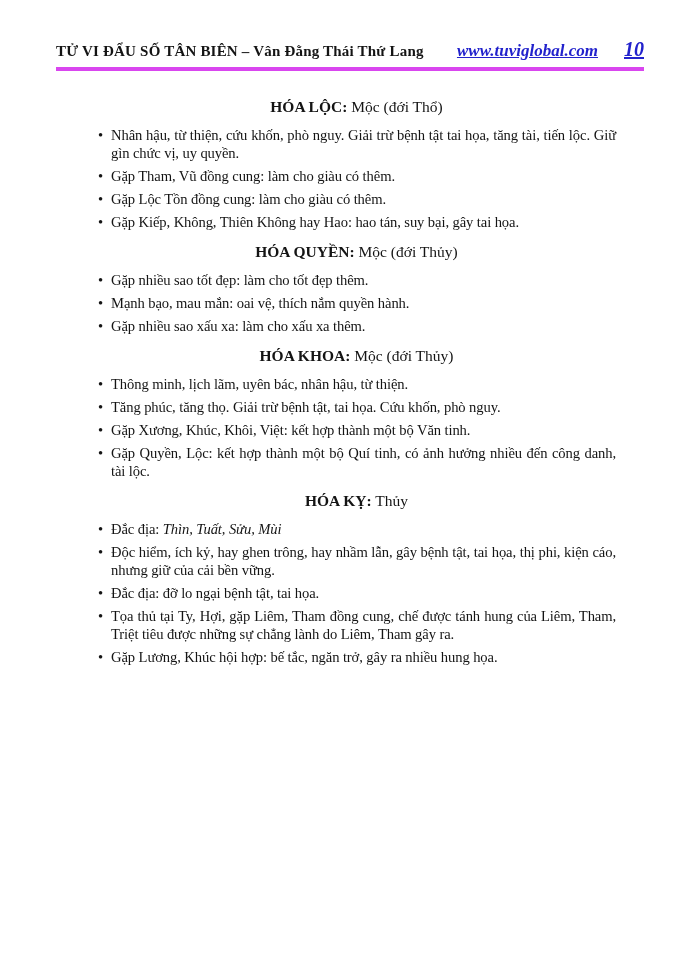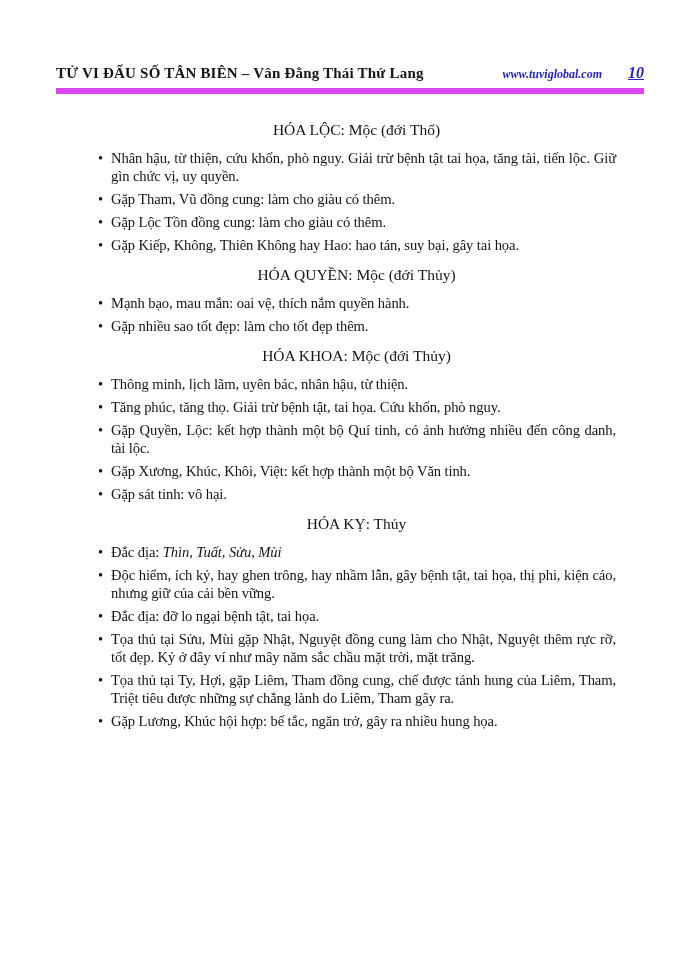--- a/index.html
+++ b/index.html
@@ -12,58 +12,58 @@
   }
   .page {
     width: 700px;
     height: 960px;
     padding: 38px 56px 0 56px;
     background: #ffffff;
   }
   .header {
     display: flex;
     align-items: baseline;
-    border-bottom: 6px solid #d946ef;
+    border-bottom: 4px solid #d946ef;
     padding-bottom: 6px;
   }
   .title {
     font-weight: bold;
     font-size: 15px;
     letter-spacing: 0.2px;
     white-space: nowrap;
   }
   .link {
     margin-left: auto;
     color: var(--accent, #2222cc);
     font-weight: bold;
     font-style: italic;
-    font-size: 12px;
+    font-size: 17px;
+    text-decoration: underline;
     cursor: pointer;
     white-space: nowrap;
-    margin-top: 29px;
   }
   .pagenum {
     margin-left: 26px;
     color: var(--accent, #2222cc);
     font-weight: bold;
     font-style: italic;
-    font-size: 16px;
+    font-size: 20px;
     text-decoration: underline;
   }
   .content {
     padding: 15px 28px 0 41px;
   }
   .sec-heading {
     text-align: center;
     font-size: 15.5px;
     margin-top: 11px;
     margin-bottom: 10px;
     line-height: 19px;
   }
-  .sec-label { font-weight: normal; }
+  .sec-label { font-weight: bold; }
   .sec-detail { font-weight: normal; text-align: right; }
   ul.bullets { list-style: none; }
   li.bullet {
     position: relative;
     padding-left: 14px;
     font-size: 14.6px;
     line-height: 18px;
     letter-spacing: -0.1px;
     margin-bottom: 5px;
     text-align: justify;
@@ -89,34 +89,33 @@
   <div class="content" id="content">
       <div class="sec-heading"><span class="sec-label">HÓA LỘC:</span><span class="sec-detail"> Mộc (đới Thổ)</span></div>
       <ul class="bullets">
         <li class="bullet"><span>Nhân hậu, từ thiện, cứu khốn, phò nguy. Giải trừ bệnh tật tai họa, tăng tài, tiến lộc. Giữ gìn chức vị, uy quyền.</span></li>
         <li class="bullet"><span>Gặp Tham, Vũ đồng cung: làm cho giàu có thêm.</span></li>
         <li class="bullet"><span>Gặp Lộc Tồn đồng cung: làm cho giàu có thêm.</span></li>
         <li class="bullet"><span>Gặp Kiếp, Không, Thiên Không hay Hao: hao tán, suy bại, gây tai họa.</span></li>
       </ul>
       <div class="sec-heading"><span class="sec-label">HÓA QUYỀN:</span><span class="sec-detail"> Mộc (đới Thủy)</span></div>
       <ul class="bullets">
+        <li class="bullet"><span>Gặp nhiều sao tốt đẹp: làm cho tốt đẹp thêm.</span></li>
         <li class="bullet"><span>Mạnh bạo, mau mắn: oai vệ, thích nắm quyền hành.</span></li>
-        <li class="bullet"><span>Gặp nhiều sao tốt đẹp: làm cho tốt đẹp thêm.</span></li>
+        <li class="bullet"><span>Gặp nhiều sao xấu xa: làm cho xấu xa thêm.</span></li>
       </ul>
       <div class="sec-heading"><span class="sec-label">HÓA KHOA:</span><span class="sec-detail"> Mộc (đới Thủy)</span></div>
       <ul class="bullets">
         <li class="bullet"><span>Thông minh, lịch lãm, uyên bác, nhân hậu, từ thiện.</span></li>
         <li class="bullet"><span>Tăng phúc, tăng thọ. Giải trừ bệnh tật, tai họa. Cứu khốn, phò nguy.</span></li>
+        <li class="bullet"><span>Gặp Xương, Khúc, Khôi, Việt: kết hợp thành một bộ Văn tinh.</span></li>
         <li class="bullet"><span>Gặp Quyền, Lộc: kết hợp thành một bộ Quí tinh, có ảnh hưởng nhiều đến công danh, tài lộc.</span></li>
-        <li class="bullet"><span>Gặp Xương, Khúc, Khôi, Việt: kết hợp thành một bộ Văn tinh.</span></li>
-        <li class="bullet"><span>Gặp sát tinh: vô hại.</span></li>
       </ul>
       <div class="sec-heading"><span class="sec-label">HÓA KỴ:</span><span class="sec-detail"> Thủy</span></div>
       <ul class="bullets">
         <li class="bullet"><span>Đắc địa: </span><span class="italic">Thìn, Tuất, Sửu, Mùi</span></li>
         <li class="bullet"><span>Độc hiểm, ích kỷ, hay ghen trông, hay nhầm lẫn, gây bệnh tật, tai họa, thị phi, kiện cáo, nhưng giữ của cải bền vững.</span></li>
         <li class="bullet"><span>Đắc địa: đỡ lo ngại bệnh tật, tai họa.</span></li>
-        <li class="bullet"><span>Tọa thủ tại Sửu, Mùi gặp Nhật, Nguyệt đồng cung làm cho Nhật, Nguyệt thêm rực rỡ, tốt đẹp. Kỷ ở đây ví như mây năm sắc chầu mặt trời, mặt trăng.</span></li>
         <li class="bullet"><span>Tọa thủ tại Ty, Hợi, gặp Liêm, Tham đồng cung, chế được tánh hung của Liêm, Tham, Triệt tiêu được những sự chẳng lành do Liêm, Tham gây ra.</span></li>
         <li class="bullet"><span>Gặp Lương, Khúc hội hợp: bế tắc, ngăn trở, gây ra nhiều hung họa.</span></li>
       </ul>
     </div>
 </div>
 
 </body></html>

